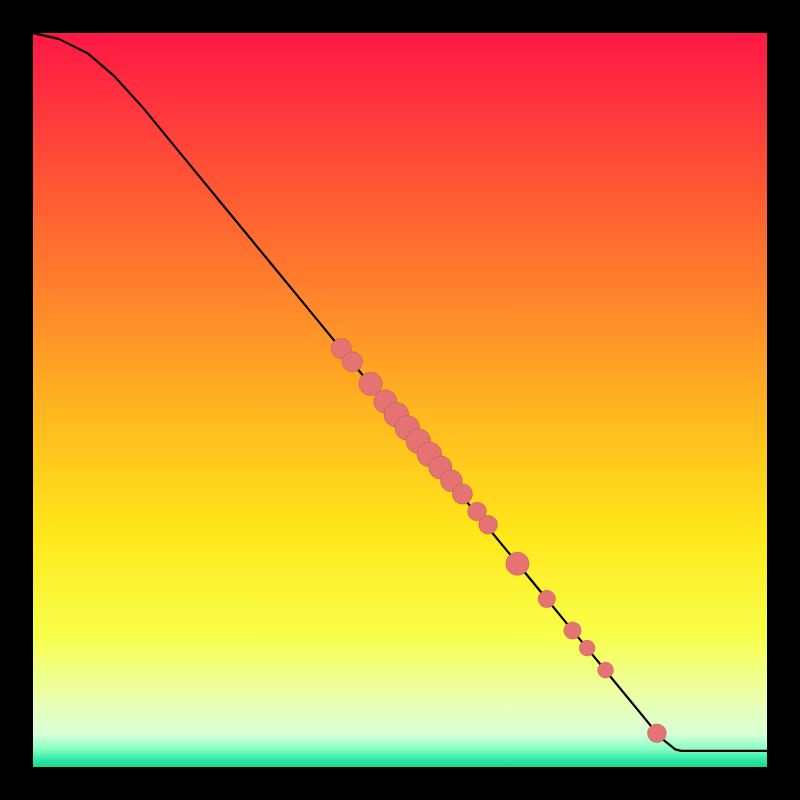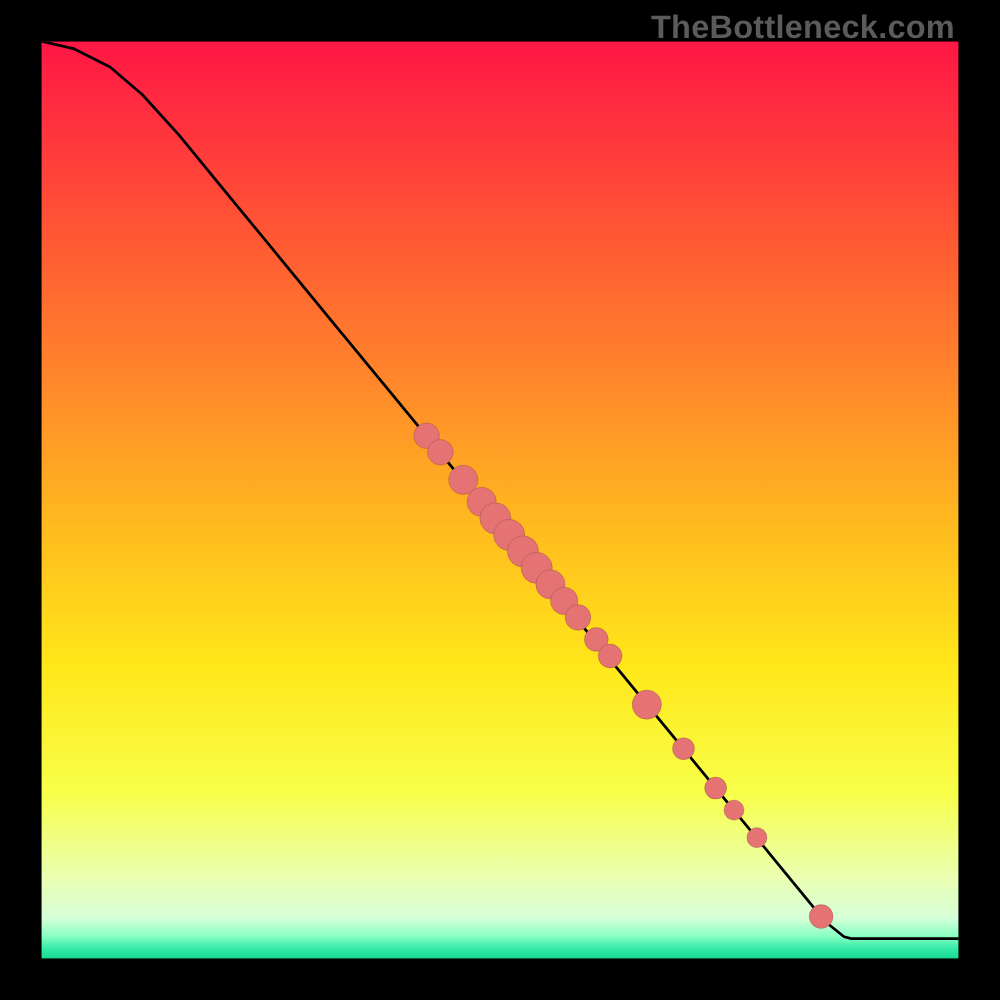--- a/index.html
+++ b/index.html
@@ -37,21 +37,20 @@
     letter-spacing: 0.2px;
     user-select: none;
   }
   svg { display: block; }
 </style>
 </head>
 <body>
 
 <div class="frame">
 
-  <div class="watermark">TheBottleneck.com</div>
 
   <div class="plot">
     <svg id="chart-svg" width="734" height="734" viewBox="0 0 734 734">
       <defs>
         <linearGradient id="bg-grad" x1="0" y1="0" x2="0" y2="1">
             <stop offset="0%" stop-color="#ff1744"></stop>
             <stop offset="8%" stop-color="#ff2f3f"></stop>
             <stop offset="22%" stop-color="#ff5a33"></stop>
             <stop offset="38%" stop-color="#ff8a2a"></stop>
             <stop offset="52%" stop-color="#ffb81f"></stop>

